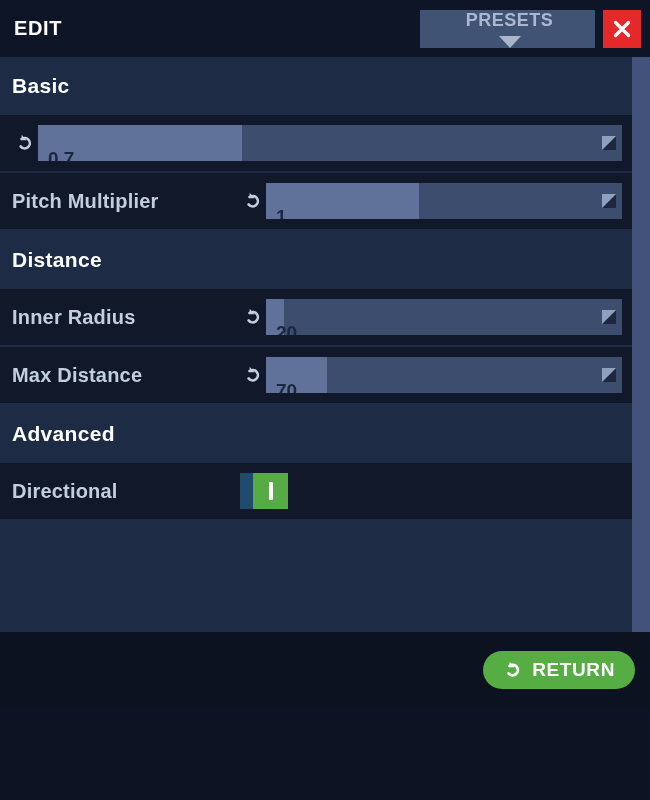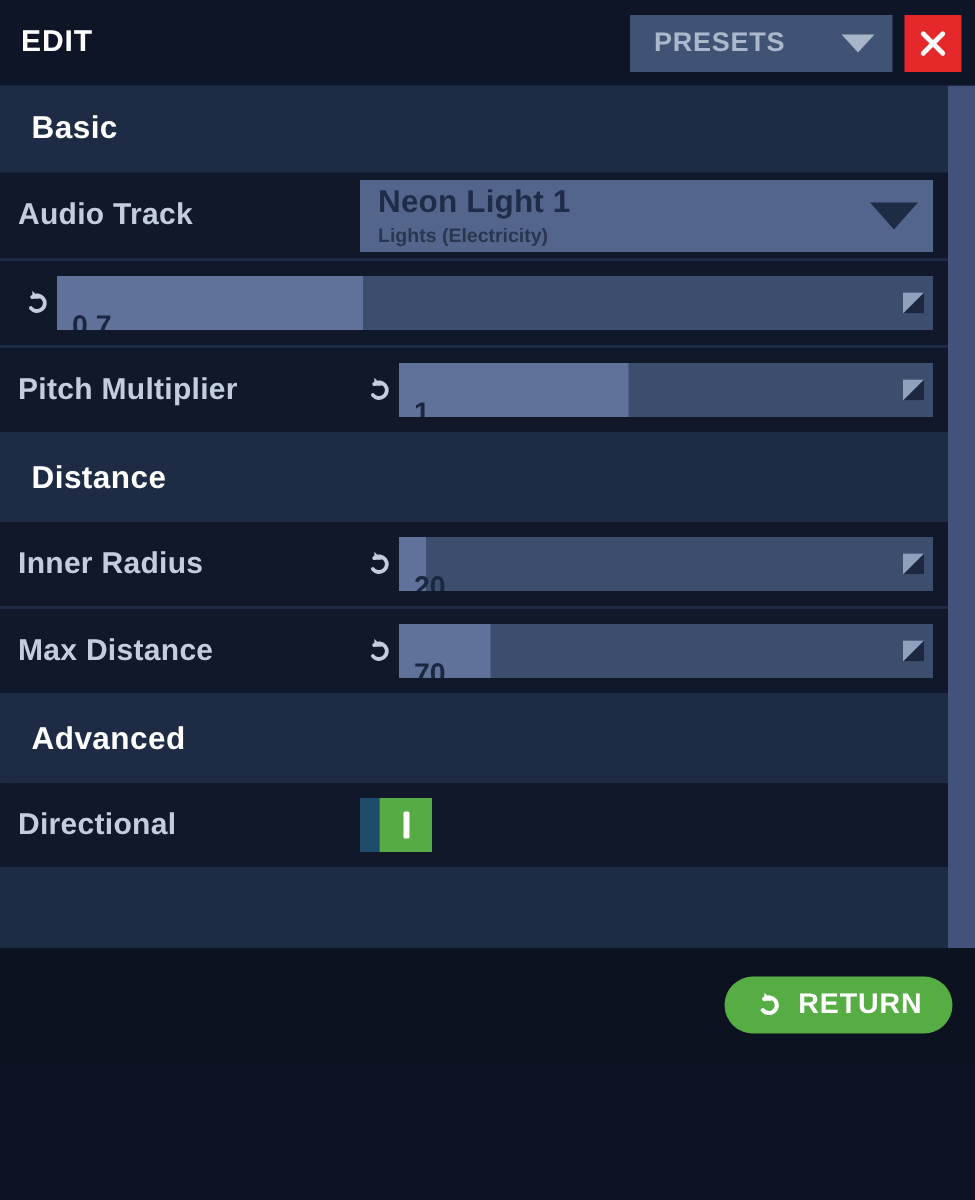--- a/index.html
+++ b/index.html
@@ -44,20 +44,21 @@
     flex: 1 1 auto;
   }
   .presets-btn {
     width: 175px;
     height: 38px;
     background: #415375;
     display: flex;
     align-items: center;
     padding: 0 12px 0 16px;
     cursor: pointer;
+    flex-direction: column;
   }
   .presets-label {
     flex: 1 1 auto;
     font-size: 18px;
     font-weight: bold;
     color: #aab7cc;
     letter-spacing: 0.5px;
   }
   .caret-down {
     width: 0; height: 0;
@@ -96,21 +97,20 @@
   .section-header {
     height: 58px;
     background: #1d2b44;
     display: flex;
     align-items: center;
     padding-left: 12px;
     font-size: 21px;
     font-weight: bold;
     color: #ffffff;
     letter-spacing: 0.3px;
-    margin-left: 9px;
   }
 
   .row {
     height: 58px;
     background: #101829;
     display: flex;
     align-items: center;
     padding-left: 12px;
     border-bottom: 2px solid #1d2b44;
   }
@@ -303,30 +303,20 @@
         </svg>
       </span>
     </div>
   </div>
 
   <div class="body-area">
     <div class="scroll-content">
 
       <div class="section-header">Basic</div>
 
-      <div class="row tall">
-        <div class="row-label">Audio Track</div>
-        <div class="dropdown">
-          <span class="dd-text">
-            <span class="dd-title">Neon Light 1</span>
-            <span class="dd-sub">Lights (Electricity)</span>
-          </span>
-          <span class="dd-caret"></span>
-        </div>
-      </div>
 
       <div class="row">
         <div class="reset-icon">
           <svg width="20" height="20" viewBox="0 0 20 20">
             <path d="M6.5 6 A5.2 5.2 0 1 1 5.6 13.4" fill="none" stroke="#c3cedd" stroke-width="2.6" stroke-linecap="round"></path>
             <path d="M6.6 1.8 L6.6 7.2 L11.6 7.2 Z" fill="#c3cedd"></path>
           </svg>
         </div>
         <div class="slider">
           <div class="slider-fill" style="width: 35%;"></div>

